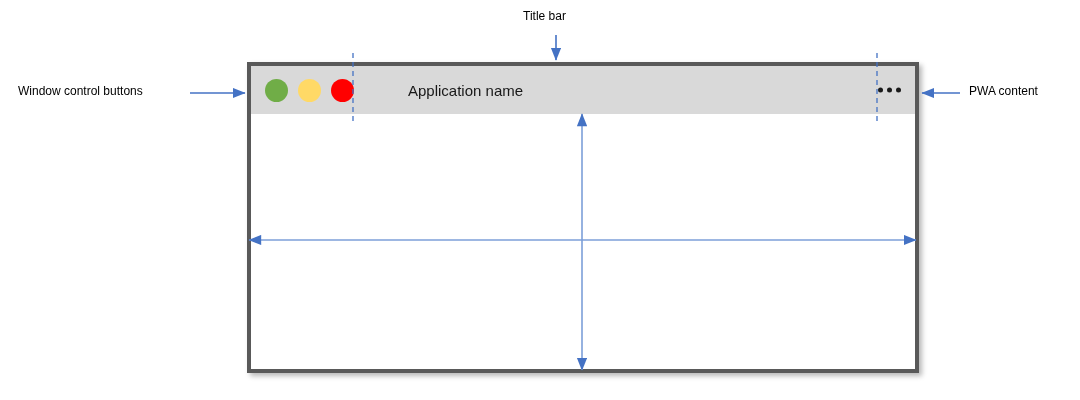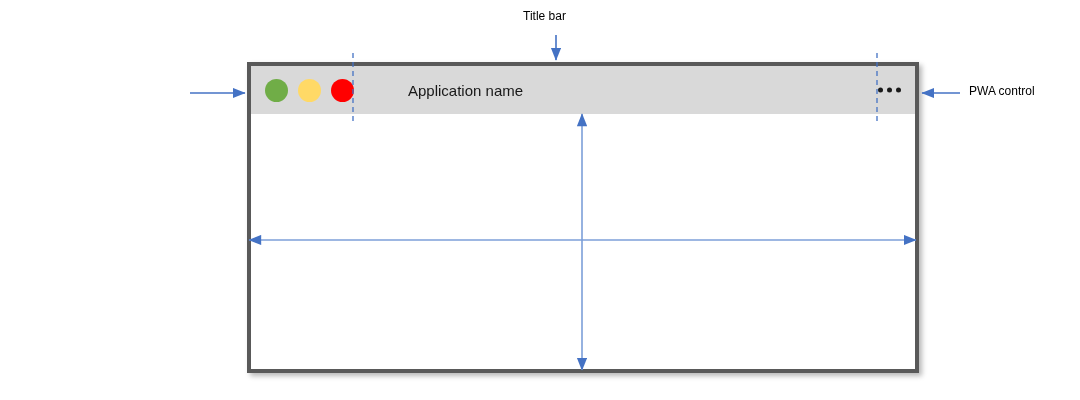--- a/index.html
+++ b/index.html
@@ -120,22 +120,23 @@
     pointer-events: none;
   }
 </style>
 </head>
 <body>
 
 <div id="diagram-root">
 
   <div class="anno-label" id="label-title-bar">Title bar</div>
 
+  <div class="anno-label" id="label-window-ctrl">Window control buttons</div>
 
-  <div class="anno-label" id="label-pwa">PWA control</div>
+  <div class="anno-label" id="label-pwa">PWA content</div>
 
   <div class="anno-label" id="label-web-content" style="left: 0px; width: 1080px; text-align: center; transform: translateX(42px); background: transparent;"><span>Web app content</span></div>
 
   <div id="window-mock">
 
     <div id="title-bar">
 
       <div id="window-controls">
         <div class="win-dot" style="background: rgb(112, 173, 71);"></div>
         <div class="win-dot" style="background: rgb(255, 217, 102);"></div>

